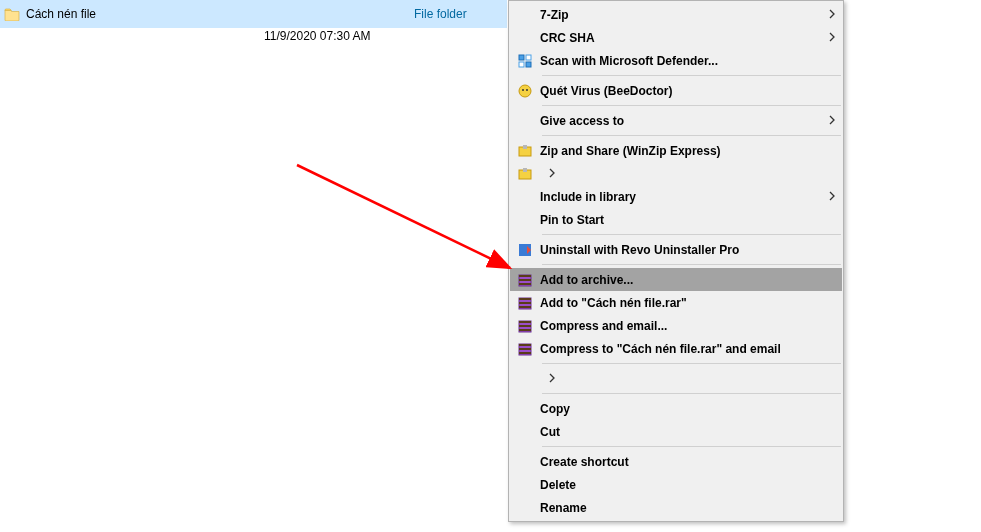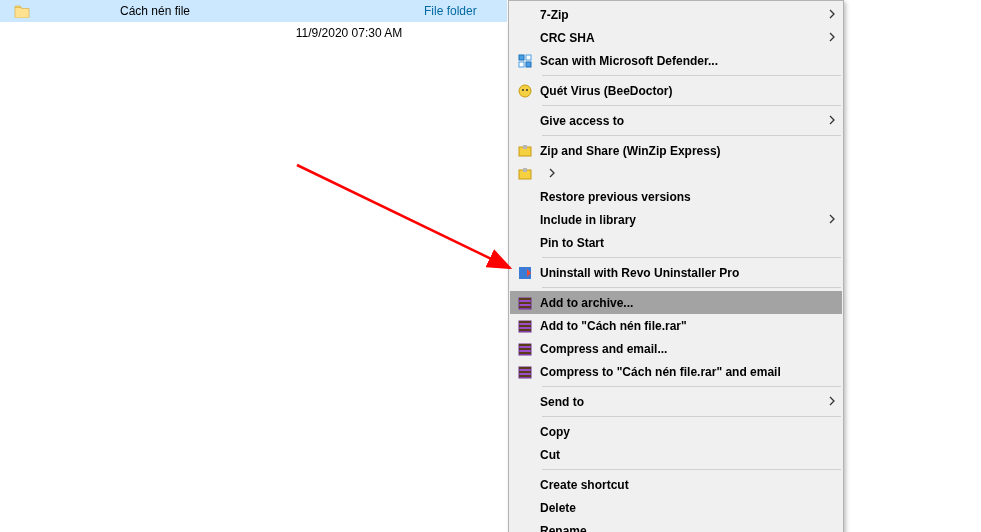--- a/index.html
+++ b/index.html
@@ -8,27 +8,26 @@
       font-size: 12px;
       background: #fff;
       width: 981px;
       height: 532px;
       overflow: hidden;
       position: relative;
     }
     .file-row {
       display: flex;
       align-items: center;
-      height: 22px;
+      height: 28px;
       background: #cce8ff;
-      padding-left: 14px;
+      padding-left: 4px;
       font-size: 12px;
       color: #000;
       width: 507px;
-      text-align: center;
     }
     .file-row .folder-icon {
       width: 16px; height: 14px;
       margin-right: 6px;
       display: inline-flex;
     }
     .file-row .name-col { width: 238px; }
     .file-row .date-col { width: 150px; color: #000; margin-top: 44px; }
     .file-row .type-col { color: #0369a1; }
     .context-menu {
@@ -179,24 +178,20 @@
         <rect x="6" y="2" width="4" height="4" fill="#b7b7b7"></rect>
       </svg>
     </span>
     <span class="chevron">
       <svg width="8" height="10" viewBox="0 0 8 10">
           <path d="M2 1 L6 5 L2 9" fill="none" stroke="#333" stroke-width="1.3"></path>
         </svg>
     </span>
   </div>
 
-  <div class="menu-item">
-    <span class="icon-slot"></span>
-    <span class="label">Restore previous versions</span>
-  </div>
 
   <div class="menu-item">
     <span class="icon-slot"></span>
     <span class="label">Include in library</span>
     <span class="chevron">
       <svg width="8" height="10" viewBox="0 0 8 10">
           <path d="M2 1 L6 5 L2 9" fill="none" stroke="#333" stroke-width="1.3"></path>
         </svg>
     </span>
   </div>
@@ -265,21 +260,20 @@
         <rect x="2" y="11" width="12" height="2" fill="#5a3c1a"></rect>
       </svg>
     </span>
     <span class="label">Compress to "Cách nén file.rar" and email</span>
   </div>
 
   <div class="separator"></div>
 
   <div class="menu-item">
     <span class="icon-slot"></span>
-    <span class="label">Send to</span>
     <span class="chevron">
       <svg width="8" height="10" viewBox="0 0 8 10">
           <path d="M2 1 L6 5 L2 9" fill="none" stroke="#333" stroke-width="1.3"></path>
         </svg>
     </span>
   </div>
 
   <div class="separator"></div>
 
   <div class="menu-item">

